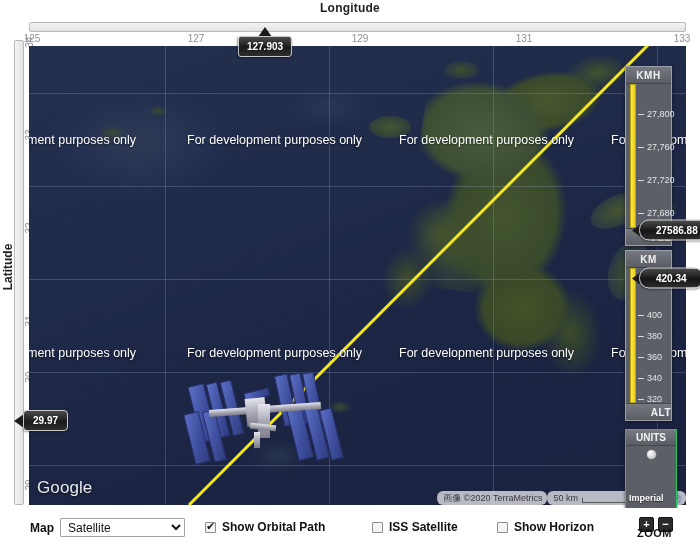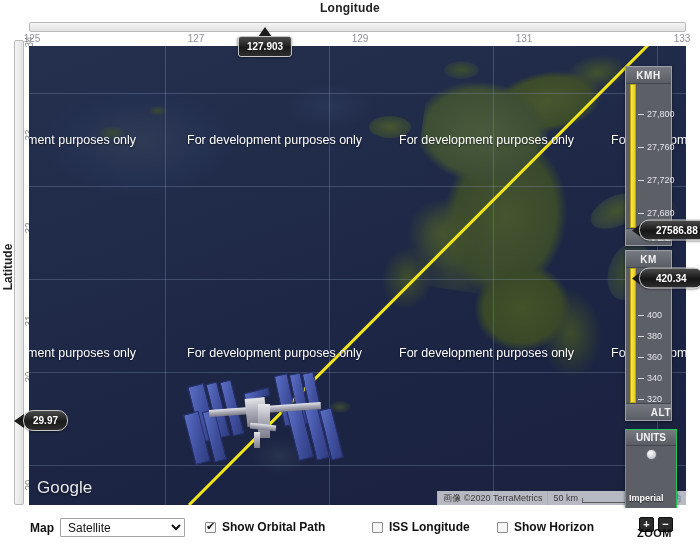--- a/index.html
+++ b/index.html
@@ -71,21 +71,21 @@
     position:absolute; left:14px; height:0; z-index:30;
   }
   #lat-thumb .pin {
     position:absolute; left:0; top:-7px; width:0; height:0;
     border-top:7px solid transparent; border-bottom:7px solid transparent;
     border-right:10px solid #1b1b1b;
   }
   #lat-thumb .bubble {
     position:absolute; left:9px; top:-11px;
     background:linear-gradient(#4b4b4b,#1a1a1a 55%,#2e2e2e);
-    color:#fff; font-size:10px; padding:4px 9px; border-radius:10px;
+    color:#fff; font-size:10px; padding:4px 9px; border-radius:4px;
     border:1px solid #c9c9c9; white-space:nowrap; font-weight:bold;
     box-shadow:0 1px 2px rgba(0,0,0,.4);
   }
 
   
   #map {
     position:absolute; left:29px; top:46px; width:657px; height:459px;
     overflow:hidden; background:#1e2744;
   }
   #map-sat {
@@ -180,20 +180,21 @@
   
   #attrib {
     position:absolute; right:0; bottom:0; height:14px;
     display:flex; align-items:stretch; font-size:9px;
     font-family:"Liberation Sans", sans-serif;
   }
   #attrib .seg {
     background:rgba(245,245,245,.72); color:#3a3a3a;
     padding:0 5px; display:flex; align-items:center; white-space:nowrap;
     border-left:1px solid rgba(160,160,160,.5);
+    border-radius:6px;
   }
   #attrib .terms { color:#4f6ea8; }
   .scalebar {
     display:inline-block; width:52px; height:5px; margin-left:4px;
     border:1px solid #5a5a5a; border-top:none; position:relative; top:2px;
   }
 
   
   .gauge {
     position:absolute; width:47px;
@@ -469,21 +470,21 @@
       </select>
     </div>
 
     <div class="ctl" style="left:205px; top:12px;">
       <span class="cb on"></span>
       <span class="lbl-bold">Show Orbital Path</span>
     </div>
 
     <div class="ctl" style="left:372px; top:12px;">
       <span class="cb"></span>
-      <span class="lbl-bold">ISS Longitude</span>
+      <span class="lbl-bold">ISS Satellite</span>
     </div>
 
     <div class="ctl" style="left:497px; top:12px;align-items:center;">
       <span class="cb"></span>
       <span class="lbl-bold">Show Horizon</span>
     </div>
 
     <div class="ctl" style="left:635px; top:9px;">
       <span class="zbtn">+</span>
       <span class="zbtn">−</span>

